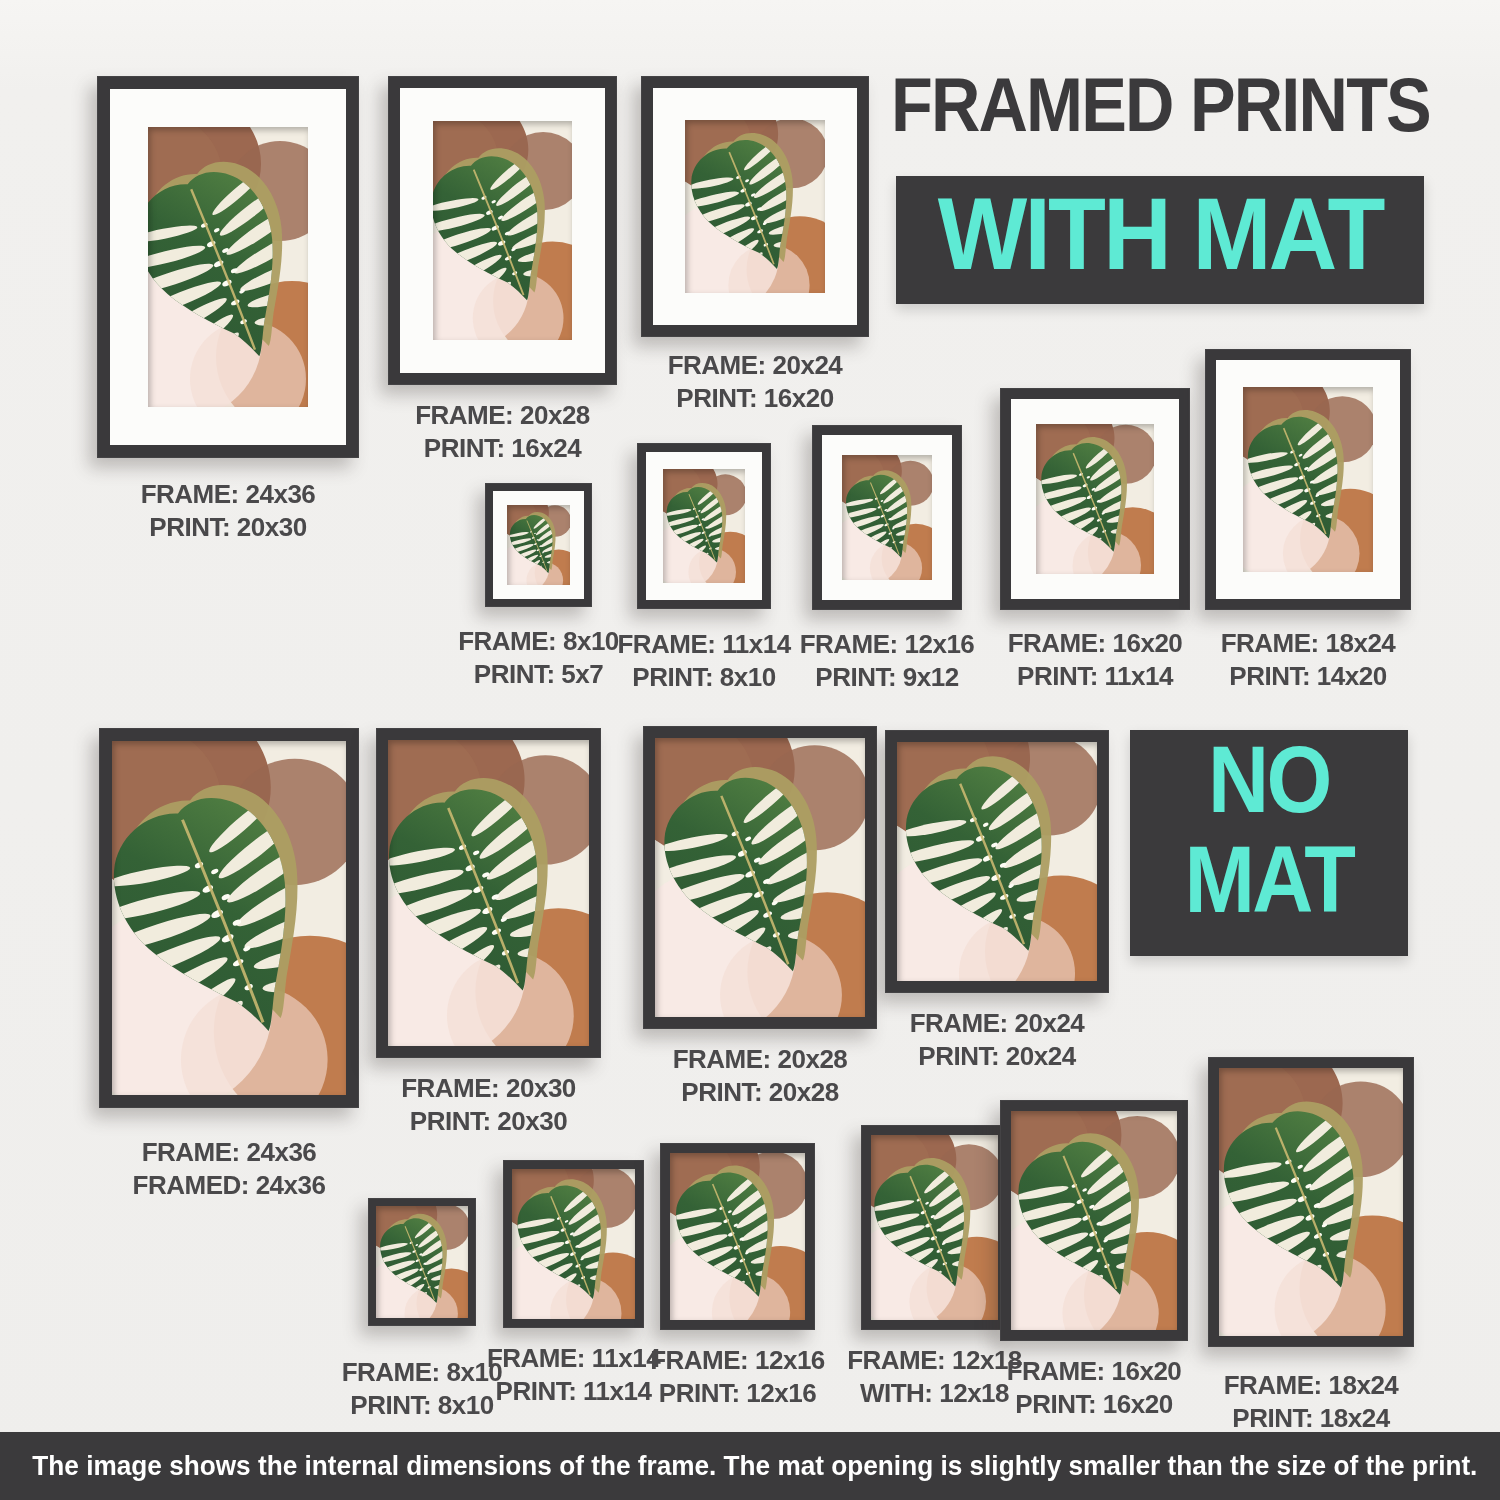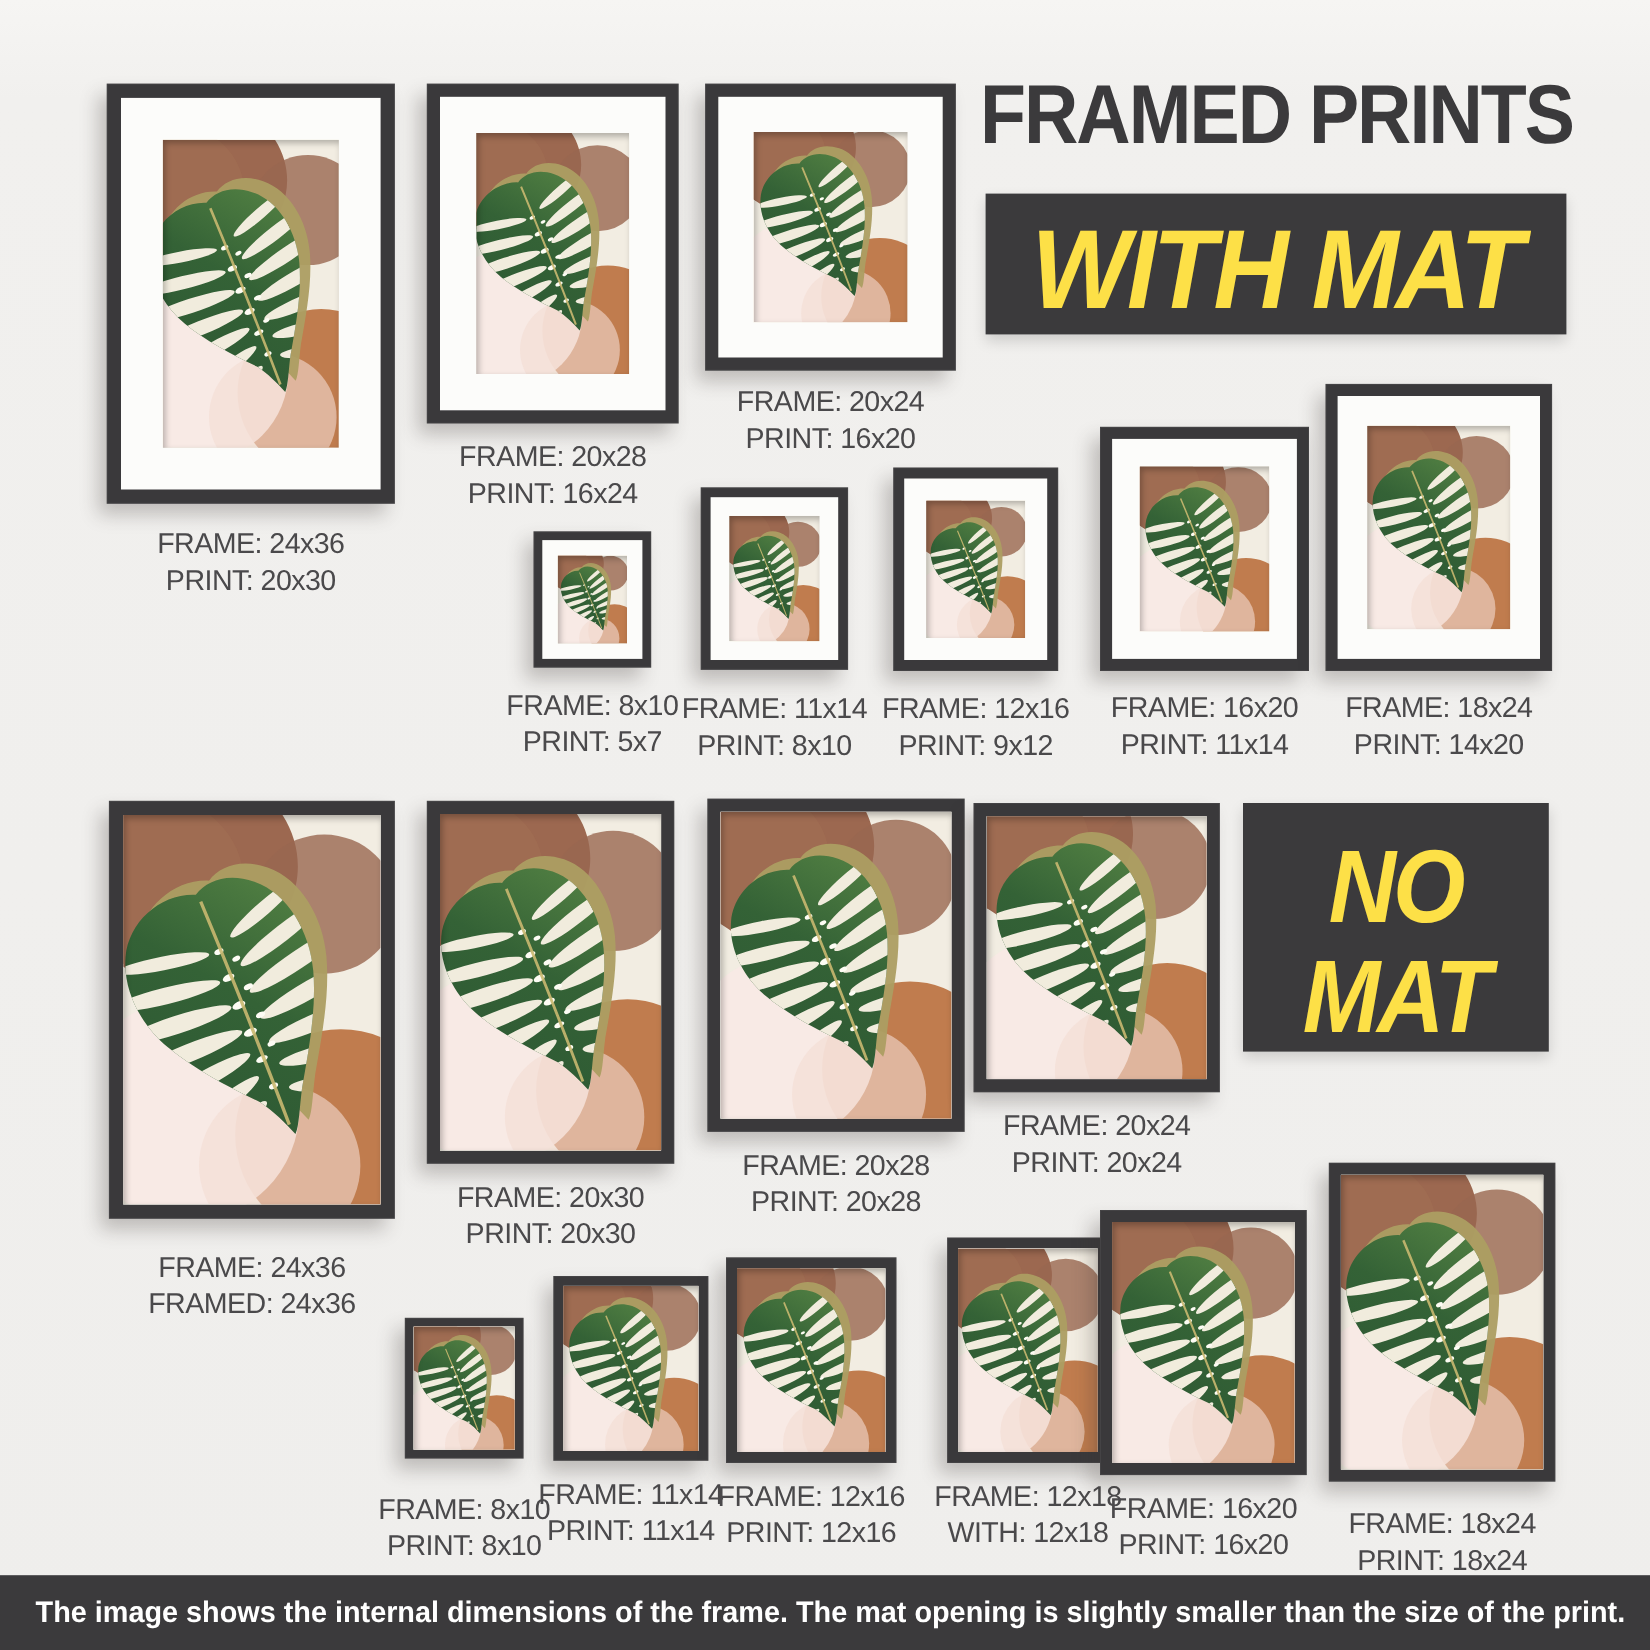--- a/index.html
+++ b/index.html
@@ -16,35 +16,34 @@
   }
   .mat{
     width:100%; height:100%; box-sizing:border-box;
     background:#fcfcfa; padding:var(--mw,0px);
   }
   .art-wrap{position:relative; width:100%; height:100%; overflow:hidden; background:#f2ede2;}
   .art-wrap svg{position:absolute; inset:0; width:100%; height:100%; display:block;}
   .art-wrap::after{content:''; position:absolute; inset:0; box-shadow:inset 2px 3px 6px rgba(0,0,0,.28);}
   .flabel{
     position:absolute; top:calc(100% + 14px); left:50%; transform:translateX(-50%);
-    text-align:center; font-weight:normal; font-size:26px; line-height:33px;
+    text-align:center; font-weight:bold; font-size:26px; line-height:33px;
     color:var(--label,#4a494b); white-space:nowrap; letter-spacing:-.5px;
   }
   
   .title{
     position:absolute; left:896px; top:62px; width:528px; height:84px;
     display:flex; align-items:center; justify-content:center;
     color:var(--accent,#3b3a3c); font-weight:800; font-size:76px; white-space:nowrap;
   }
   .title span{display:inline-block; transform:scaleX(.9); letter-spacing:-2px;}
   .badge{
-    position:absolute; background:var(--accent,#3b3a3c); color:#fde047; font-weight:800;
-    display:flex; align-items:flex-end; justify-content:center;
+    position:absolute; background:var(--accent,#3b3a3c); color:#5eead4; font-weight:800;
+    display:flex; align-items:flex-start; justify-content:center;
     box-shadow:0 6px 12px rgba(0,0,0,.15);
-    font-style:italic;
   }
   .badge-wm{left:896px; top:176px; width:528px; height:128px; font-size:102px; white-space:nowrap;}
   .badge-wm span{display:inline-block; transform:scaleX(.93); letter-spacing:-3px;}
   .badge-nm{left:1130px; top:730px; width:278px; height:226px; font-size:94px; text-align:center;}
   .badge-nm span{display:inline-block; transform:scaleX(.9); letter-spacing:-3px; white-space:pre-line; line-height:100px;}
   
   .footer{
     position:absolute; left:0; top:1432px; width:1500px; height:68px;
     background:var(--accent,#3b3a3c); color:#fff; display:flex; align-items:center; justify-content:flex-end;
     font-weight:bold; font-size:27px; white-space:nowrap;
@@ -243,21 +242,21 @@
             <use href="#artwork"></use>
           </svg>
         </div>
       </div>
     <div class="flabel" style="margin-top:14px">
         <div>FRAME: 24x36</div>
         <div>FRAMED: 24x36</div>
       </div>
   </div>
 
-  <div class="frame" style="left:388px;top:728px;width:225px;height:330px;--bw:12px;--mw:0px">
+  <div class="frame" style="left:376px;top:728px;width:225px;height:330px;--bw:12px;--mw:0px">
     <div class="mat">
         <div class="art-wrap">
           <svg viewBox="0 0 200 280" preserveAspectRatio="xMidYMid slice">
             <use href="#artwork"></use>
           </svg>
         </div>
       </div>
     <div class="flabel">
         <div>FRAME: 20x30</div>
         <div>PRINT: 20x30</div>

